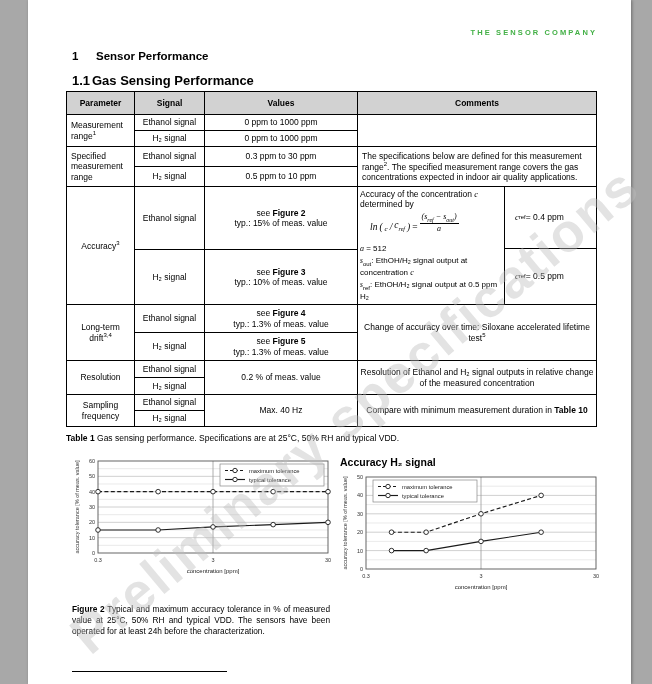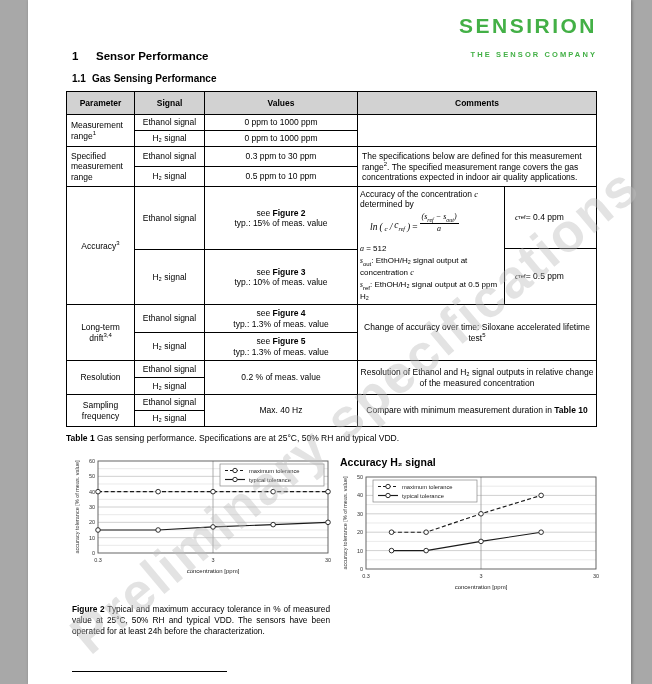--- a/index.html
+++ b/index.html
@@ -22,21 +22,21 @@
     transform:rotate(-40deg);transform-origin:0 0;
     font-size:54px;letter-spacing:2px;color:#bdbdbd;opacity:.42;
     white-space:nowrap;font-weight:bold;
   }
   
   .logo{position:absolute;top:15px;right:34px;text-align:right;line-height:1.05;}
   .logo-name{font-size:21px;font-weight:bold;letter-spacing:2.5px;color:#43b046;}
   .logo-tag{font-size:7.5px;font-weight:bold;letter-spacing:2.1px;color:#43b046;margin-top:14px;}
   
   .h1{position:absolute;left:44px;top:50px;font-size:11.5px;font-weight:bold;}
-  .h2{position:absolute;left:44px;top:73px;font-size:10px;font-weight:bold;}
+  .h2{position:absolute;left:44px;top:73px;font-size:13px;font-weight:bold;}
   .h-num{display:inline-block;width:24px;}
   .h-num2{display:inline-block;width:20px;}
   
   table.spec{
     position:absolute;left:38px;top:91px;width:530px;
     border-collapse:collapse;table-layout:fixed;
   }
   table.spec td,table.spec th{
     border:1px solid #000;font-size:8.5px;line-height:1.18;
     padding:0 2px;vertical-align:middle;overflow:hidden;
@@ -81,21 +81,20 @@
   .fig-right{left:312px;}
   
   .foot-rule{position:absolute;left:44px;top:671px;width:155px;border-top:1px solid #000;height:0;}
 </style>
 </head>
 <body>
 
 <div class="page">
 
   <div class="logo">
-    <div class="logo-name">SENSIRION</div>
     <div class="logo-tag">THE SENSOR COMPANY</div>
   </div>
 
   <div class="h1"><span class="h-num">1</span><span>Sensor Performance</span></div>
   <div class="h2"><span class="h-num2">1.1</span><span>Gas Sensing Performance</span></div>
 
   <table class="spec">
     <colgroup>
         <col style="width:68px">
         <col style="width:70px">

